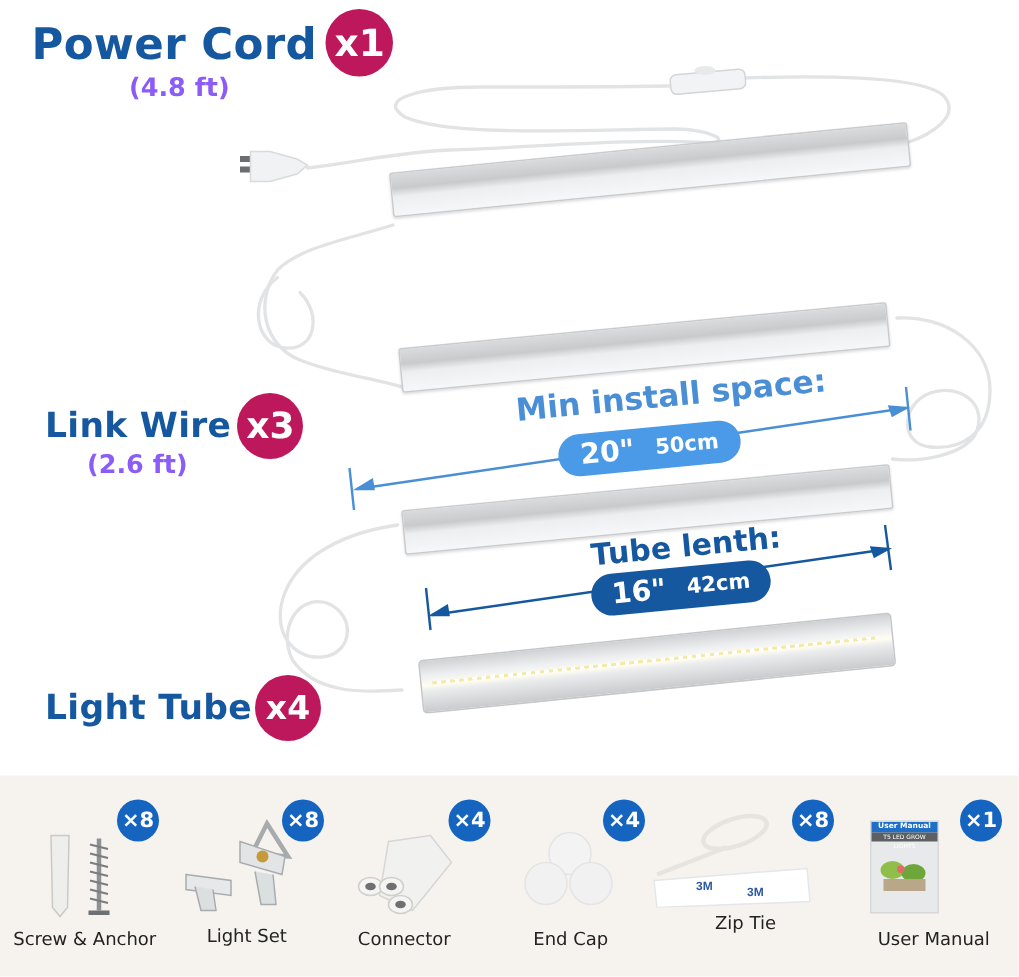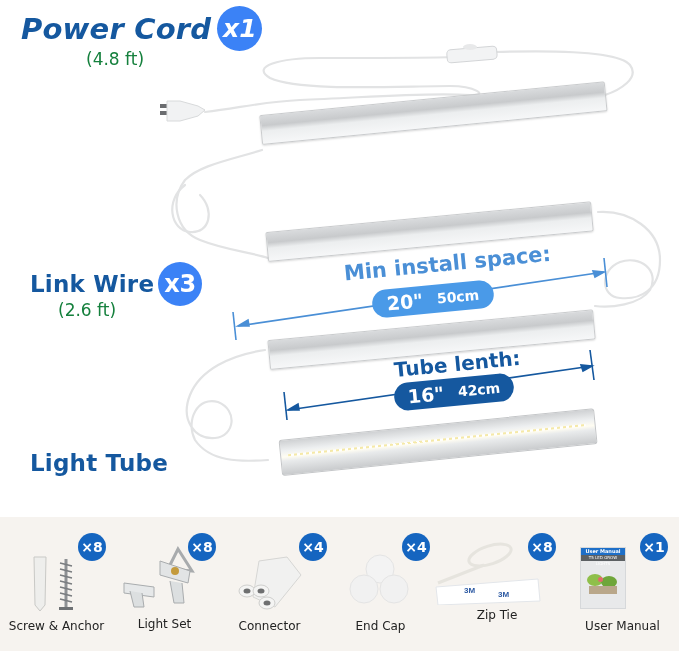--- a/index.html
+++ b/index.html
@@ -1,21 +1,21 @@
 <!DOCTYPE html>
 <html><head>
   <meta charset="utf-8">
   <style>
     html, body { margin:0; padding:0; }
     body { width:679px; height:651px; background:#ffffff; position:relative; overflow:hidden;
       font-family:"DejaVu Sans", "Liberation Sans", sans-serif; }
     .abs { position:absolute; }
     .title { color:#15589f; font-weight:bold; white-space:nowrap; letter-spacing:0.2px; }
-    .sub { color:#15803d; white-space:nowrap; font-size:17px; }
-    .badge { border-radius:50%; background:#3b82f6; color:#fff; font-weight:bold;
+    .sub { color:#8b5cf6; white-space:nowrap; font-size:17px;font-weight:bold; }
+    .badge { border-radius:50%; background:#be185d; color:#fff; font-weight:bold;
       display:flex; align-items:center; justify-content:center; }
     .tube-body { background:linear-gradient(#d9dbdd 0%, #c8cacc 35%, #eceeef 55%, #f6f7f8 100%);
       border:1px solid #c9cbcd; border-radius:2px; box-shadow:0 1px 2px rgba(0,0,0,0.15); }
     .pill { border-radius:18px; color:#fff; font-weight:bold; display:flex; align-items:center;
       justify-content:center; gap:14px; white-space:nowrap; }
     .panel { left:0; top:517px; width:679px; height:134px; background:#f6f3ef; }
     .acc { position:absolute; top:0; width:113px; height:134px; }
     .acc-badge { position:absolute; top:16px; width:28px; height:28px; border-radius:50%;
       background:#1565c0; color:#fff; font-weight:bold; font-size:14px; display:flex;
       align-items:center; justify-content:center; }
@@ -70,34 +70,35 @@
   <div class="tube-body" style="width:100%;height:100%;"></div>
 </div>
 <div class="abs" style="left:270px;top:340px;width:325px;height:28px;transform:rotate(-5.4deg);transform-origin:left bottom;">
   <div class="tube-body" style="width:100%;height:100%;"></div>
 </div>
 <div class="abs" style="left:282px;top:440px;width:315px;height:34px;transform:rotate(-5.8deg);transform-origin:left bottom;">
   <div style="width:100%;height:100%;border-radius:3px;border:1px solid #c4c6c8;background:linear-gradient(#cfd1d3 0%,#eef0f1 30%,#fffdf2 48%,#e9ebec 60%,#c9cbcd 100%);"></div>
   <div style="position:absolute;left:8px;right:8px;top:15px;height:2px;background:repeating-linear-gradient(90deg,#f5e9a8 0 3px,#ffffff 3px 6px);"></div>
 </div>
 
-<div class="abs" style="left:21px;top:6px;display:flex;align-items:center;gap:6px;font-style:italic;">
+<div class="abs" style="left:21px;top:6px;display:flex;align-items:center;gap:6px;">
   <span class="title" style="font-size:29px;">Power Cord</span>
   <span class="badge" style="width:45px;height:45px;font-size:25px;">x1</span>
 </div>
 <div class="abs sub" style="left:86px;top:49px;">(4.8 ft)</div>
 
 <div class="abs" style="left:30px;top:262px;display:flex;align-items:center;gap:4px;">
   <span class="title" style="font-size:23px;">Link Wire</span>
   <span class="badge" style="width:44px;height:44px;font-size:24px;">x3</span>
 </div>
 <div class="abs sub" style="left:58px;top:300px;">(2.6 ft)</div>
 
 <div class="abs" style="left:30px;top:450px;display:flex;align-items:center;gap:2px;">
   <span class="title" style="font-size:23px;">Light Tube</span>
+  <span class="badge" style="width:44px;height:44px;font-size:22px;">x4</span>
 </div>
 
 <div class="abs" style="left:340px;top:262px;transform:rotate(-5.5deg);transform-origin:left center;">
   <div style="color:#4a8fd6;font-size:21px;font-weight:bold;white-space:nowrap;margin-left:4px;">Min install space:</div>
 </div>
 <div class="abs pill" style="left:372px;top:285px;width:122px;height:28px;background:#4a9ae8;transform:rotate(-5.5deg);">
   <span style="font-size:19px;">20"</span>
   <span style="font-size:14px;">50cm</span>
 </div>
 

